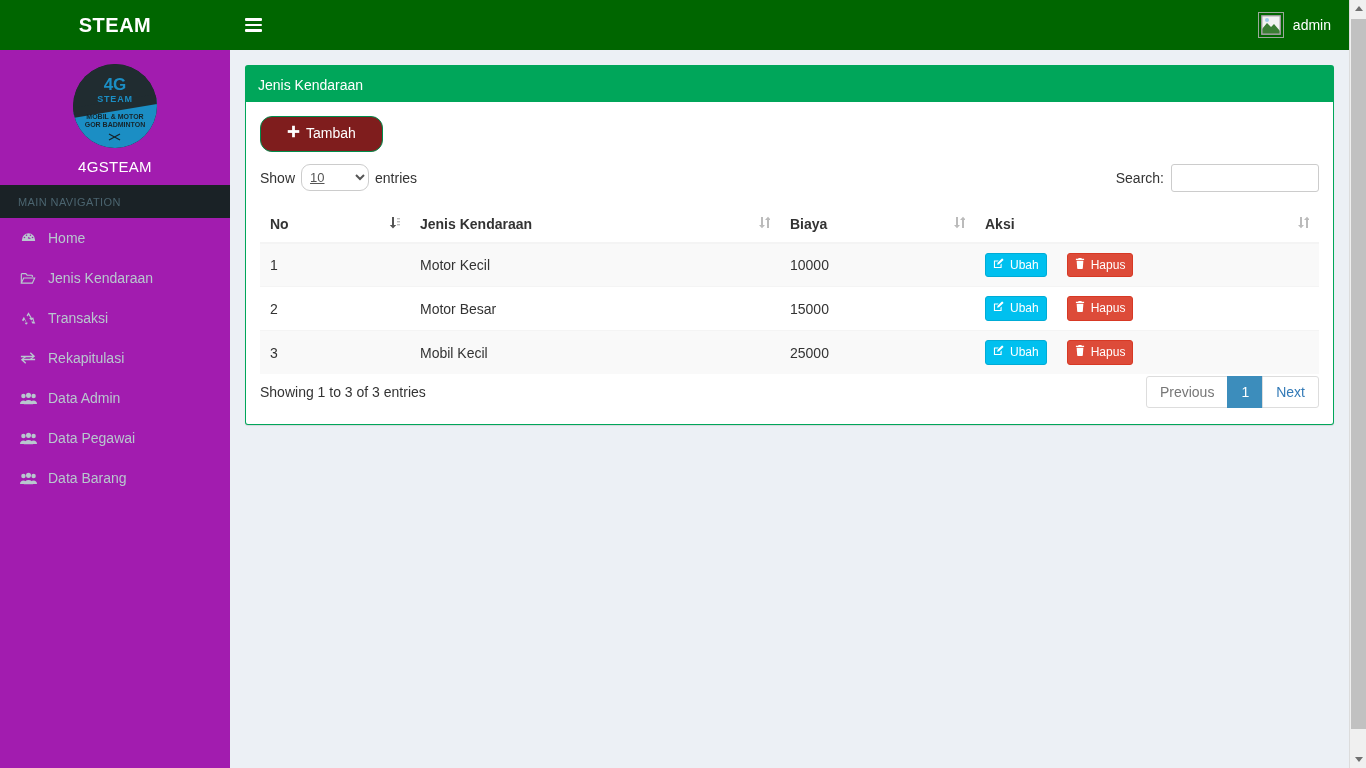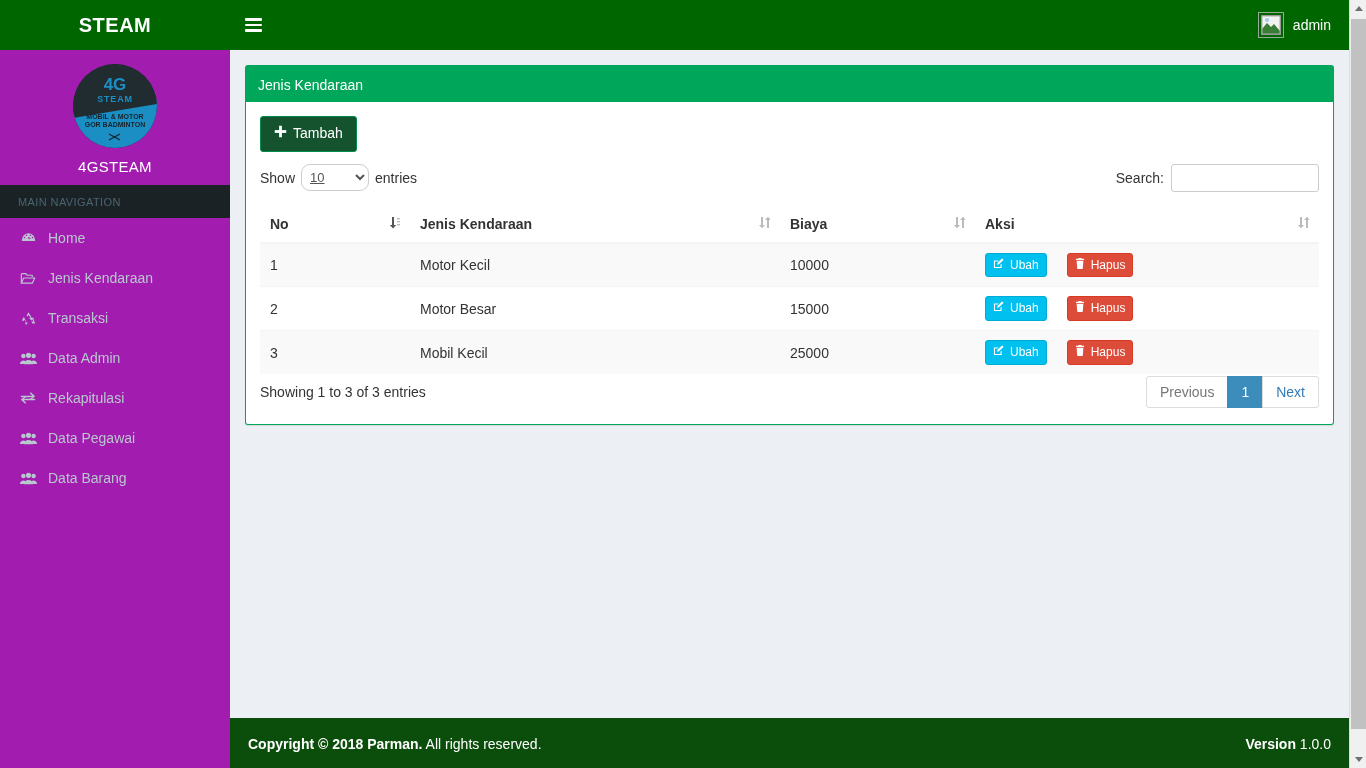--- a/index.html
+++ b/index.html
@@ -76,21 +76,21 @@
   .box-header {
     background: #00a65a; color: #fff; padding: 9px 12px; font-size: 14px;
   }
   .box-body { padding: 10px 14px 14px; }
 
   .btn {
     display: inline-flex; align-items: center; gap: 6px;
     border: 1px solid transparent; border-radius: 3px;
     font-size: 14px; cursor: pointer; font-family: inherit; line-height: 1.4;
   }
-  .btn-success { background: #14532d; border-color: #008d4c; color: #fff; padding: 7px 13px; margin: 4px 0 2px; }
+  .btn-success { background: #7f1d1d; border-color: #008d4c; color: #fff; padding: 7px 26px; margin: 4px 0 2px; border-radius: 12px; }
 
   
   .dt-top { display: flex; align-items: center; margin-top: 10px; justify-content: flex-end; }
   .dt-length { font-size: 14px; color: #333; display: flex; align-items: center; gap: 6px; }
   .dt-length select {
     width: 68px; height: 27px; padding: 2px 4px; font-size: 13px; color: #555;
     border: 1px solid #ccc; border-radius: 9px; background: #fff; font-family: inherit; text-decoration: underline;
   }
   .dt-filter { margin-left: auto; font-size: 14px; color: #333; display: flex; align-items: center; gap: 7px; }
   .dt-filter input {
@@ -235,41 +235,41 @@
             <svg width="15" height="15" viewBox="0 0 16 16" fill="#b8c7ce">
               <path d="M8 1.2 5.9 4.9l1.5.9L8 3.9l2.1 3.6-1.5.1 2.6 2.4 1.8-3.1-1.4.5zM3.1 6.2 1 9.9l1.5.9L3.6 9l2.1 3.6H3.9l1.5 2.1 2.2-2.1H6.1zM13 6.6l-1.6 1 2 3.5H11l1.1 2.1h3.2l-1-1.8z"></path>
             </svg>
           </span>
           <span>Transaksi</span>
         </a>
       </li>
       <li class="nav-item">
         <a href="#">
           <span class="nav-icon">
+            <svg width="16" height="14" viewBox="0 0 18 14" fill="#b8c7ce">
+              <path d="M1 4.6h13l-3-3 1.1-1.1L17 4.9l-4.9 4.4L11 8.2l3-2.1H1z"></path>
+              <path d="M17 9.4H4l3 3-1.1 1.1L1 9.1l4.9-4.4L7 5.8 4 7.9h13z"></path>
+            </svg>
+          </span>
+          <span>Rekapitulasi</span>
+        </a>
+      </li>
+      <li class="nav-item">
+        <a href="#">
+          <span class="nav-icon">
             <svg width="17" height="13" viewBox="0 0 20 14" fill="#b8c7ce">
               <circle cx="4" cy="4" r="2.6"></circle>
                 <circle cx="16" cy="4" r="2.6"></circle>
                 <circle cx="10" cy="3.3" r="3"></circle>
               <path d="M0 13.5c0-2.5 1.8-4.2 4-4.2s4 1.7 4 4.2z"></path>
               <path d="M12 13.5c0-2.5 1.8-4.2 4-4.2s4 1.7 4 4.2z"></path>
               <path d="M4.6 13.8c0-3 2.4-5 5.4-5s5.4 2 5.4 5z"></path>
             </svg>
           </span>
           <span>Data Admin</span>
-        </a>
-      </li>
-      <li class="nav-item">
-        <a href="#">
-          <span class="nav-icon">
-            <svg width="16" height="14" viewBox="0 0 18 14" fill="#b8c7ce">
-              <path d="M1 4.6h13l-3-3 1.1-1.1L17 4.9l-4.9 4.4L11 8.2l3-2.1H1z"></path>
-              <path d="M17 9.4H4l3 3-1.1 1.1L1 9.1l4.9-4.4L7 5.8 4 7.9h13z"></path>
-            </svg>
-          </span>
-          <span>Rekapitulasi</span>
         </a>
       </li>
       <li class="nav-item">
         <a href="#">
           <span class="nav-icon">
             <svg width="17" height="13" viewBox="0 0 20 14" fill="#b8c7ce">
               <circle cx="4" cy="4" r="2.6"></circle>
                 <circle cx="16" cy="4" r="2.6"></circle>
                 <circle cx="10" cy="3.3" r="3"></circle>
               <path d="M0 13.5c0-2.5 1.8-4.2 4-4.2s4 1.7 4 4.2z"></path>
@@ -466,28 +466,20 @@
             <button class="page-btn disabled">Previous</button>
             <button class="page-btn active">1</button>
             <button class="page-btn">Next</button>
           </div>
         </div>
 
       </div>
     </div>
   </div>
 
-  <div class="main-footer">
-    <div>
-      <b>Copyright © 2018 Parman.</b><span> All rights reserved.</span>
-    </div>
-    <div class="footer-version">
-      <b>Version</b><span> 1.0.0</span>
-    </div>
-  </div>
 
   <div class="scrollbar">
     <div class="sb-arrow">
         <div class="tri tri-up"></div>
       </div>
     <div class="sb-thumb"></div>
     <div class="sb-arrow" style="position:absolute;bottom:0;left:0;">
         <div class="tri tri-down"></div>
       </div>
   </div>

